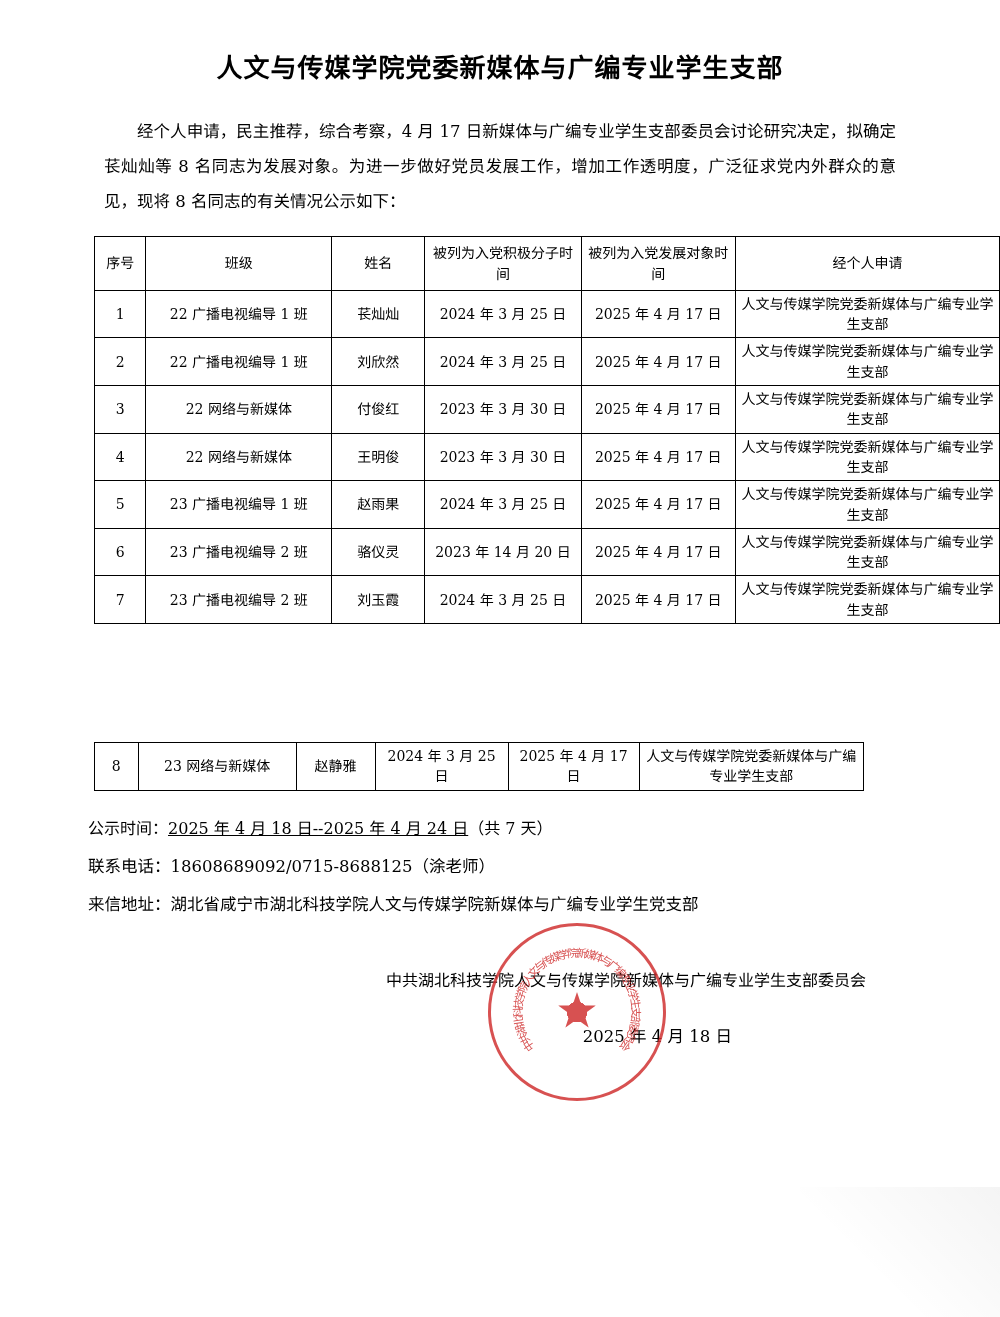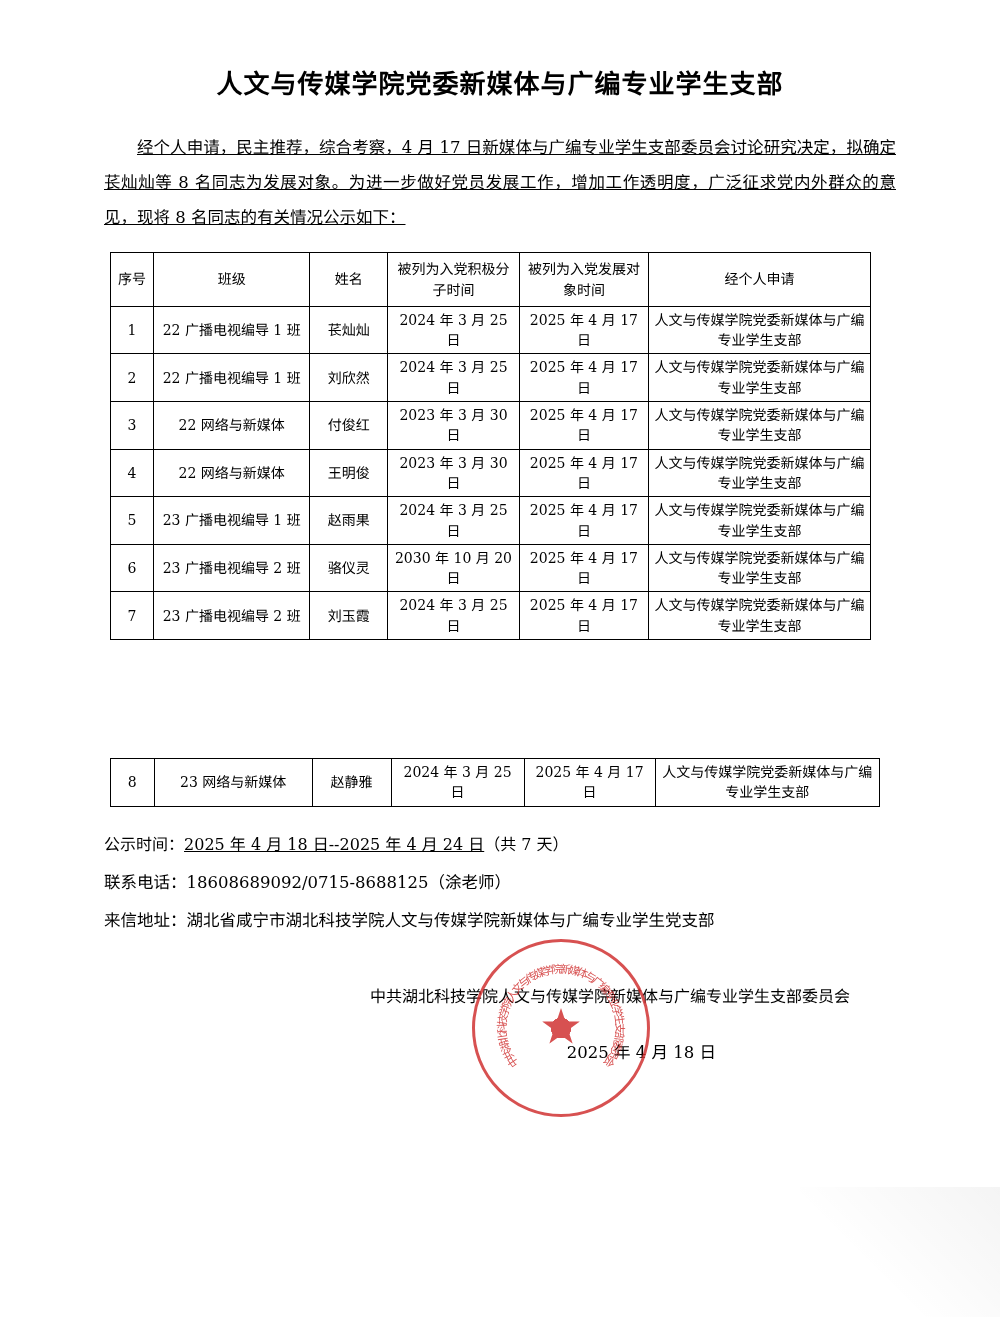--- a/index.html
+++ b/index.html
@@ -11,47 +11,46 @@
     width: 1000px;
     height: 1317px;
     position: relative;
     font-family: "DejaVu Serif", "Liberation Serif", serif;
     color: #000000;
     overflow: hidden;
   }
   .page {
     position: absolute;
     inset: 0;
-    padding: 16px;
+    padding: 0;
   }
   .title-block {
     text-align: center;
     margin-top: 44px;
   }
   .title-line {
     font-size: 26px;
     font-weight: bold;
     letter-spacing: 1px;
     line-height: 1.9;
     font-family: "DejaVu Serif", "Liberation Serif", serif;
   }
   .body-wrap {
     margin: 22px 88px 0 88px;
   }
   p.para {
     font-size: 16.5px;
     line-height: 2.12;
     text-align: justify;
-    margin: 0;
+    margin: 16px;
     text-indent: 2em;
-    text-decoration: underline;
   }
   table.main-table {
     border-collapse: collapse;
-    width: 761px;
+    width: 906px;
     margin: 16px 0 0 6px;
     table-layout: fixed;
   }
   table.main-table td, table.main-table th {
     border: 1px solid #000000;
     font-size: 14px;
     padding: 3px 4px;
     text-align: center;
     vertical-align: middle;
     line-height: 1.45;
@@ -241,21 +240,21 @@
           <td class="left-cell">23 广播电视编导 1 班</td>
           <td>赵雨果</td>
           <td>2024 年 3 月 25 日</td>
           <td>2025 年 4 月 17 日</td>
           <td class="branch-cell">人文与传媒学院党委新媒体与广编专业学生支部</td>
         </tr>
         <tr>
           <td>6</td>
           <td class="left-cell">23 广播电视编导 2 班</td>
           <td>骆仪灵</td>
-          <td>2030 年 10 月 20 日</td>
+          <td>2023 年 14 月 20 日</td>
           <td>2025 年 4 月 17 日</td>
           <td class="branch-cell">人文与传媒学院党委新媒体与广编专业学生支部</td>
         </tr>
         <tr>
           <td>7</td>
           <td class="left-cell">23 广播电视编导 2 班</td>
           <td>刘玉霞</td>
           <td>2024 年 3 月 25 日</td>
           <td>2025 年 4 月 17 日</td>
           <td class="branch-cell">人文与传媒学院党委新媒体与广编专业学生支部</td>

